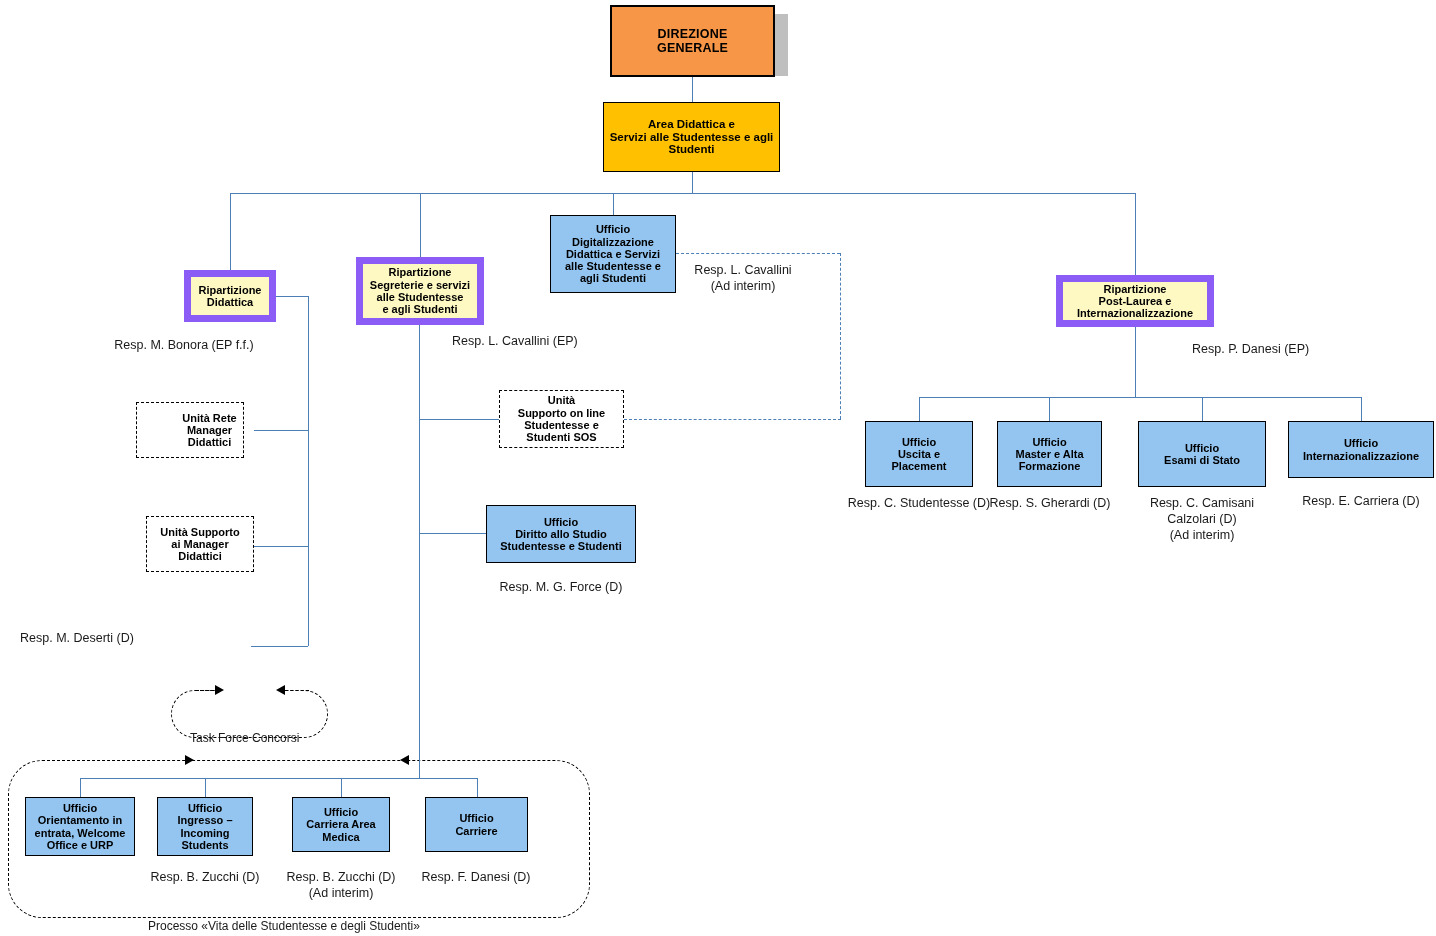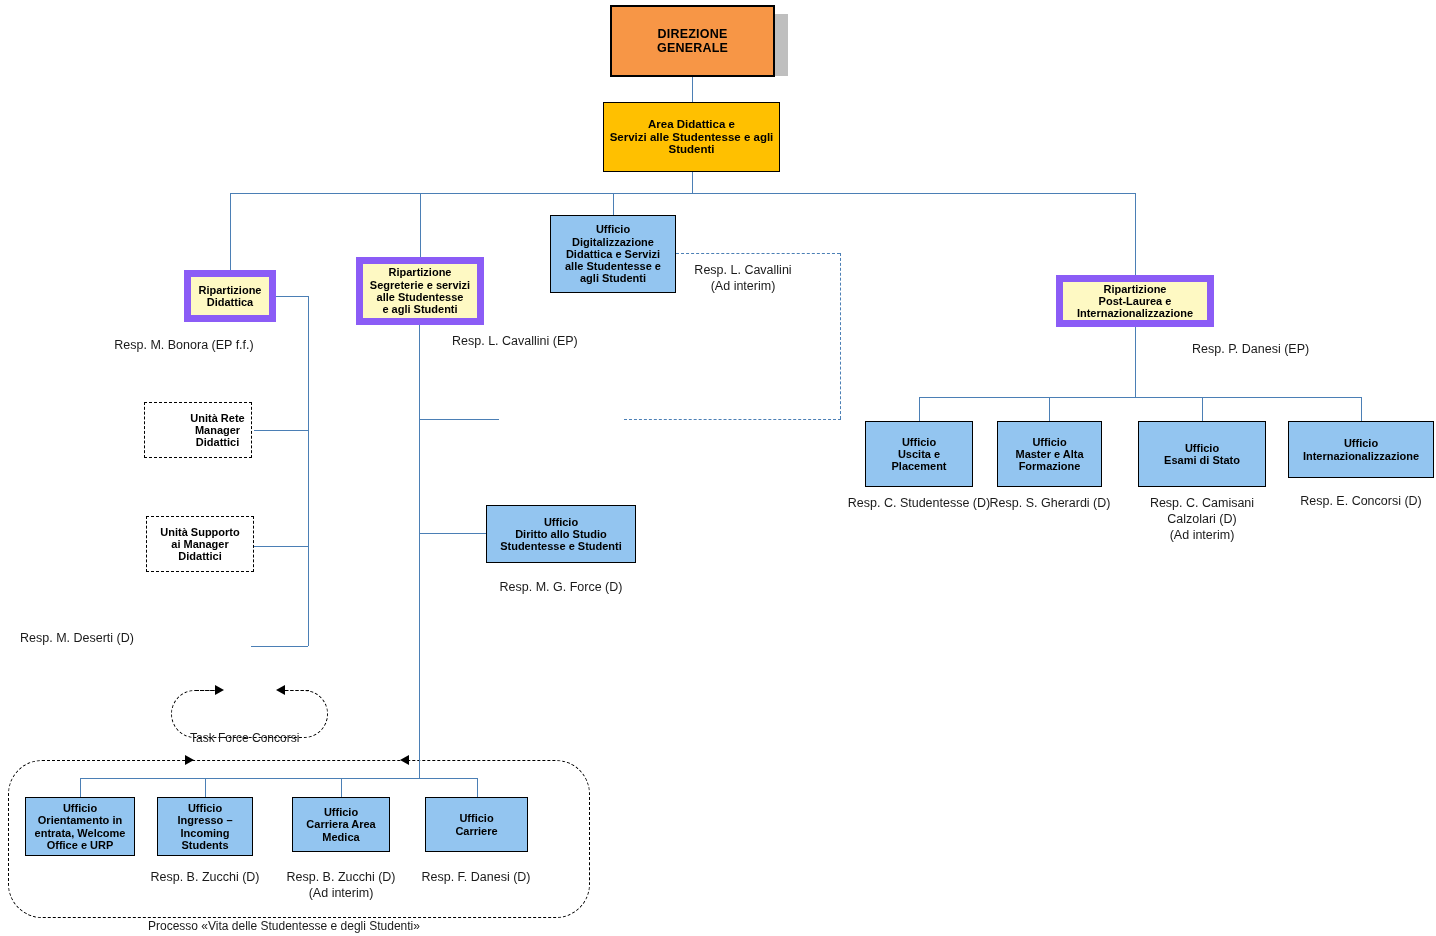--- a/index.html
+++ b/index.html
@@ -167,21 +167,21 @@
   <div class="line-v" style="left:613px; top:193px; height:22px;"></div>
   <div class="line-v" style="left:1135px; top:193px; height:82px;"></div>
 
   <div class="box box-yellow" style="left:184px; top:270px; width:92px; height:52px;">Ripartizione
 Didattica</div>
   <div class="cap cap-left" style="left:74px; top:337px; width:220px; text-align:center;">Resp. M. Bonora (EP f.f.)</div>
 
   <div class="line-h" style="left:276px; top:296px; width:32px;"></div>
   <div class="line-v" style="left:308px; top:296px; height:350px;"></div>
 
-  <div class="box box-dashed" style="left:144px; top:402px; width:108px; height:56px;padding-left:39px;">Unità Rete
+  <div class="box box-dashed" style="left:136px; top:402px; width:108px; height:56px;padding-left:39px;">Unità Rete
 Manager
 Didattici</div>
   <div class="line-h" style="left:254px; top:430px; width:54px;"></div>
 
   <div class="box box-dashed" style="left:146px; top:516px; width:108px; height:56px;">Unità Supporto
 ai Manager
 Didattici</div>
   <div class="line-h" style="left:254px; top:546px; width:54px;"></div>
 
   <div class="line-h" style="left:251px; top:646px; width:57px;"></div>
@@ -210,20 +210,24 @@
 Didattica e Servizi
 alle Studentesse e
 agli Studenti</div>
   <div class="cap" style="left:672px; top:262px; width:142px;">Resp. L. Cavallini
 (Ad interim)</div>
 
   <div class="dash-h" style="left:676px; top:253px; width:164px;"></div>
   <div class="dash-v" style="left:840px; top:253px; height:166px;"></div>
   <div class="dash-h" style="left:624px; top:419px; width:217px;"></div>
 
+  <div class="box box-dashed" style="left:499px; top:390px; width:125px; height:58px;">Unità
+Supporto on line
+Studentesse e
+Studenti SOS</div>
 
   <div class="box box-blue" style="left:486px; top:505px; width:150px; height:58px;">Ufficio
 Diritto allo Studio
 Studentesse e Studenti</div>
   <div class="cap" style="left:486px; top:579px; width:150px;">Resp. M. G. Force (D)</div>
 
   <div class="box box-yellow" style="left:1056px; top:275px; width:158px; height:52px;">Ripartizione
 Post-Laurea e
 Internazionalizzazione</div>
   <div class="cap cap-left" style="left:1192px; top:341px; width:190px; text-align:left;">Resp. P. Danesi (EP)</div>
@@ -246,21 +250,21 @@
   <div class="cap" style="left:965px; top:495px; width:170px;">Resp. S. Gherardi (D)</div>
 
   <div class="box box-blue" style="left:1138px; top:421px; width:128px; height:66px;">Ufficio
 Esami di Stato</div>
   <div class="cap" style="left:1127px; top:495px; width:150px;">Resp. C. Camisani
 Calzolari (D)
 (Ad interim)</div>
 
   <div class="box box-blue" style="left:1288px; top:421px; width:146px; height:57px;">Ufficio
 Internazionalizzazione</div>
-  <div class="cap" style="left:1288px; top:493px; width:146px;">Resp. E. Concorsi (D)</div>
+  <div class="cap" style="left:1288px; top:493px; width:146px;">Resp. E. Carriera (D)</div>
 
   <div class="group-dashed" style="left:8px; top:760px; width:582px; height:158px;"></div>
   <div class="arrow-head arrow-right" style="left:185px; top:755px;"></div>
   <div class="arrow-head arrow-left" style="left:400px; top:755px;"></div>
 
   <div class="line-h" style="left:80px; top:778px; width:397px;"></div>
   <div class="line-v" style="left:80px; top:778px; height:19px;"></div>
   <div class="line-v" style="left:205px; top:778px; height:19px;"></div>
   <div class="line-v" style="left:341px; top:778px; height:19px;"></div>
   <div class="line-v" style="left:477px; top:778px; height:19px;"></div>

